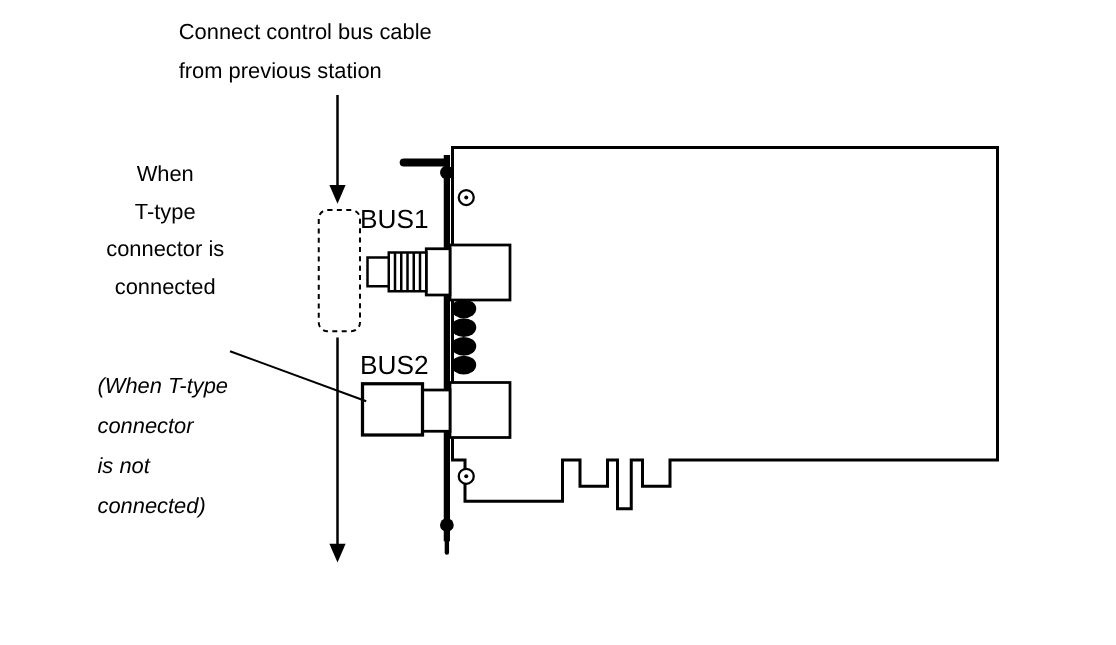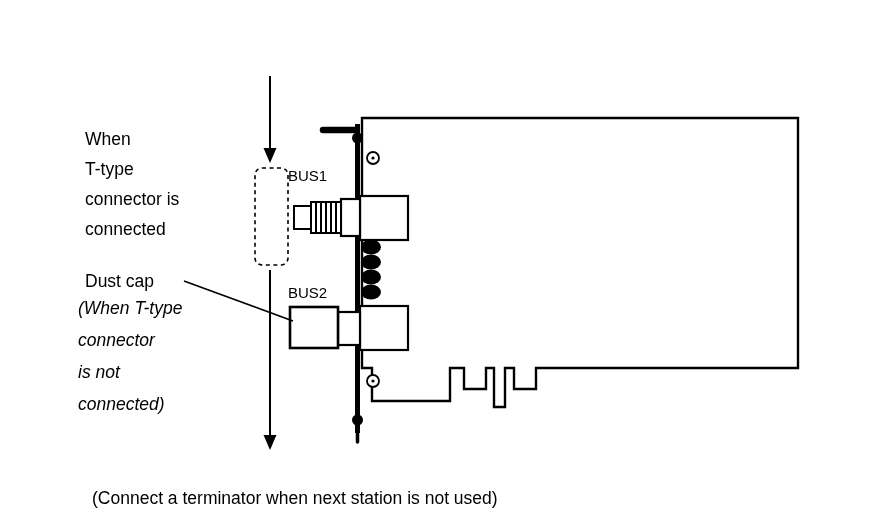--- a/index.html
+++ b/index.html
@@ -12,23 +12,23 @@
     overflow:hidden;
   }
   .stage svg{position:absolute;left:0;top:0;}
   .lbl{
     position:absolute;
     white-space:pre-line;
     font-size:17.5px;
     line-height:30px;
     color:#000;
   }
-  .lbl.small{font-size:15px;line-height:20px;}
+  .lbl.small{font-size:21px;line-height:20px;}
   .top-note{left:143px;top:10px;line-height:31px;}
-  .t-connected-note{left:85px;top:124px;line-height:30px;}
+  .t-connected-note{left:85px;top:124px;line-height:30px;text-align:center;}
   .dust-cap-label{left:85px;top:266px;}
   .dust-cap-note{left:78px;top:292px;line-height:32px;font-style:italic;}
   .bus1-label{left:288px;top:166px;}
   .bus2-label{left:288px;top:283px;}
   .bottom-note-1{left:110px;top:451px;}
   .bottom-note-2{left:92px;top:483px;}
 </style>
 </head>
 <body>
 
@@ -87,26 +87,26 @@
       <polygon points="263.5,148 276.5,148 270,163" fill="#000"></polygon>
     </g>
 
     <g>
       <line x1="270" y1="270" x2="270" y2="437" stroke="#000" stroke-width="2"></line>
       <polygon points="263.5,435 276.5,435 270,450" fill="#000"></polygon>
     </g>
 
   </svg>
 
+  <div class="lbl top-note">Connect control bus cable
+from previous station</div>
   <div class="lbl t-connected-note">When
 T-type
 connector is
 connected</div>
-  <div class="lbl dust-cap-label">Dust cap</div>
   <div class="lbl dust-cap-note">(When T-type
 connector
 is not
 connected)</div>
   <div class="lbl small bus1-label">BUS1</div>
   <div class="lbl small bus2-label">BUS2</div>
-  <div class="lbl bottom-note-2">(Connect a terminator when next station is not used)</div>
 
 </div>
 
 </body></html>

